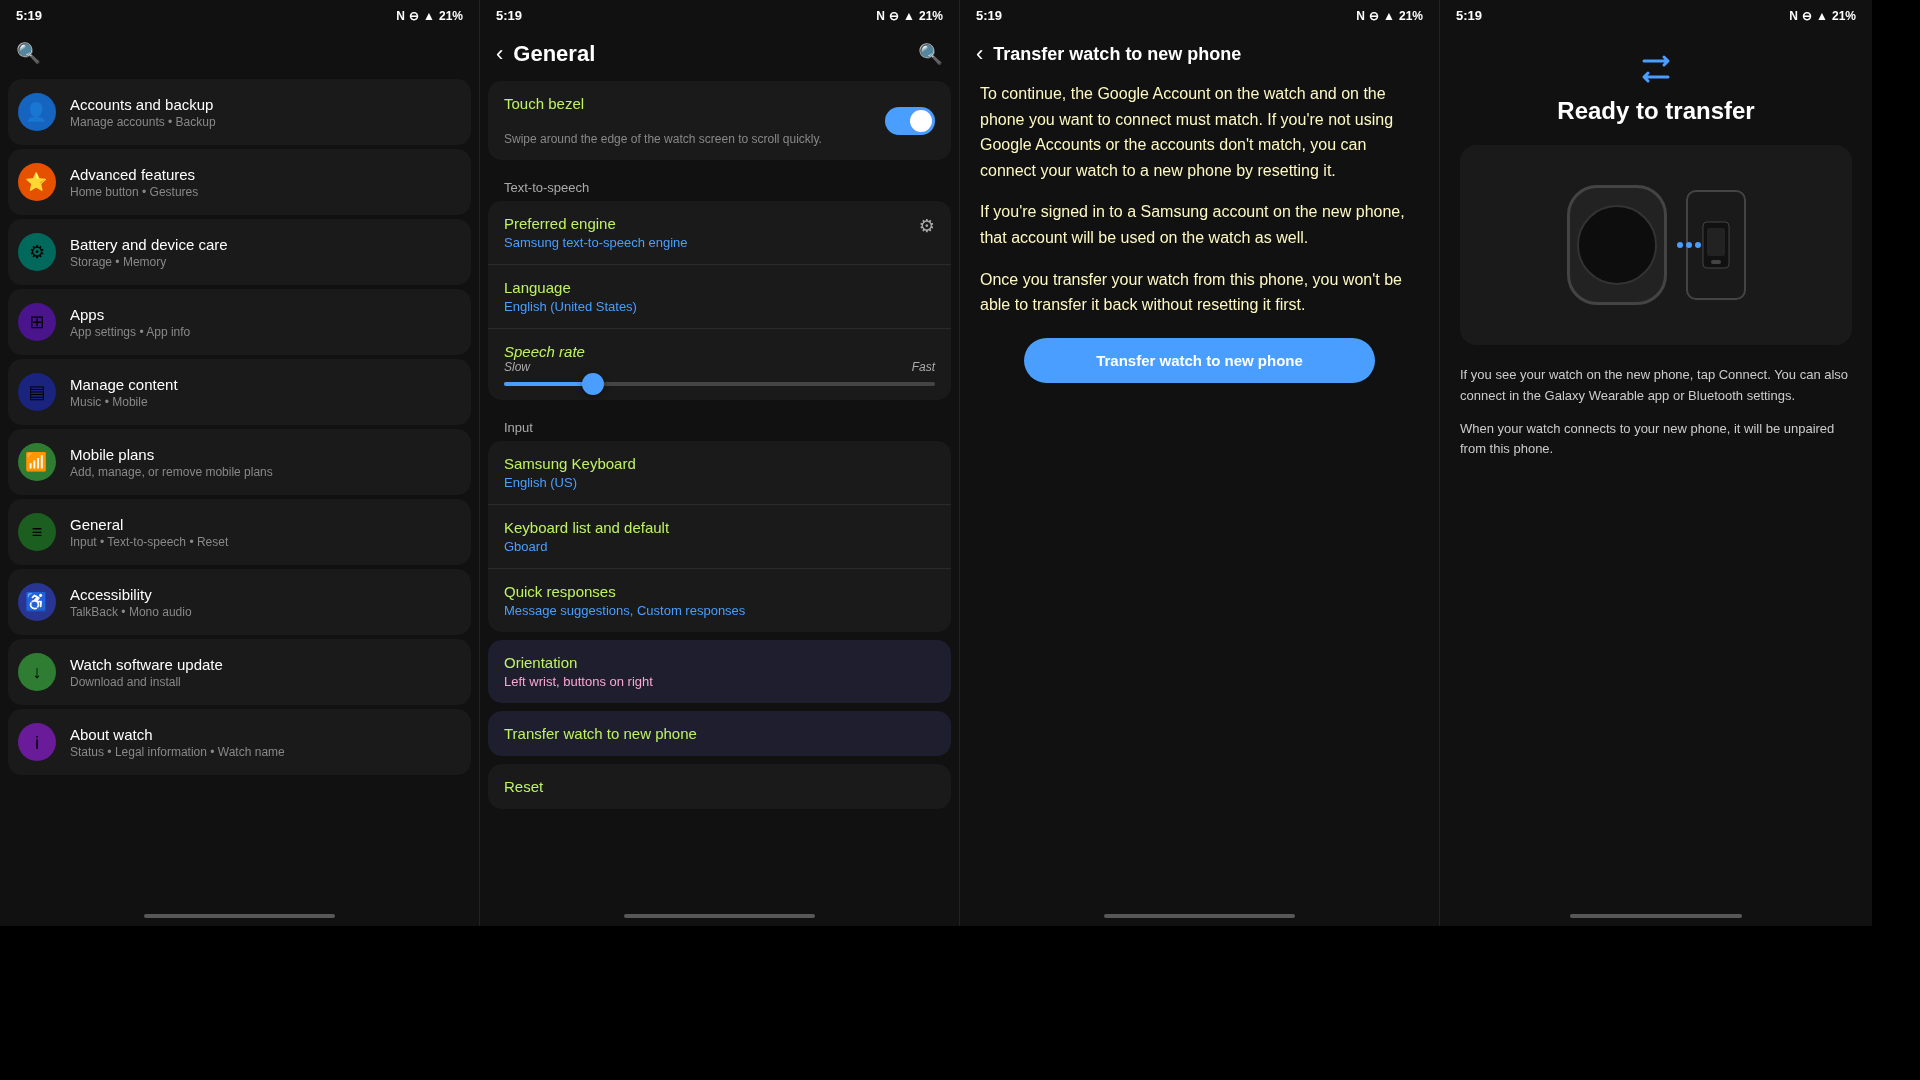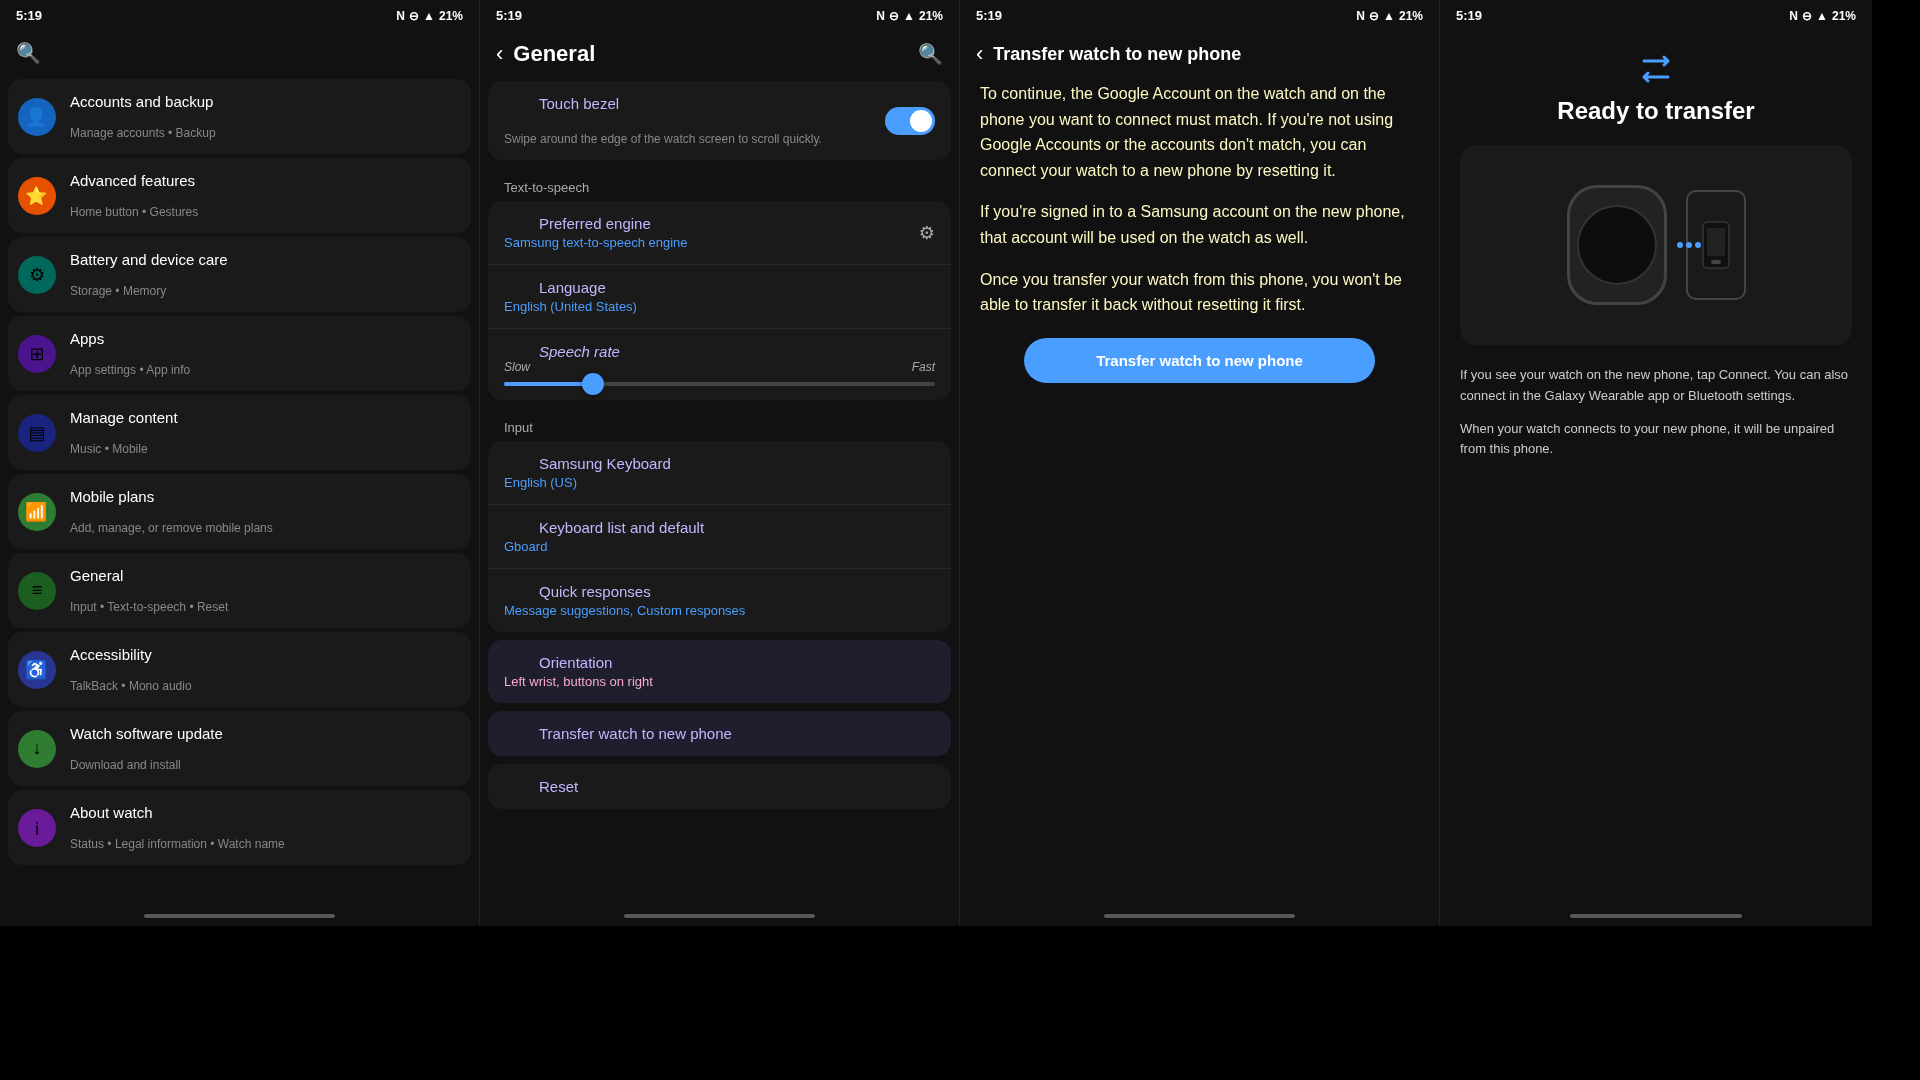--- a/index.html
+++ b/index.html
@@ -111,21 +111,21 @@
 
     .item-text { flex: 1; }
     .item-title {
       color: #fff;
       font-size: 15px;
       font-weight: 500;
     }
     .item-subtitle {
       color: #888;
       font-size: 12px;
-      margin-top: 16px;
+      margin-top: 2px;
     }
 
     
     .panel-content {
       flex: 1;
       overflow-y: auto;
       padding: 0 8px 8px;
     }
     .panel-content::-webkit-scrollbar { display: none; }
 
@@ -137,24 +137,23 @@
     }
 
     .setting-row {
       padding: 14px 16px;
       border-bottom: 1px solid #2a2a2a;
       cursor: pointer;
     }
     .setting-row:last-child { border-bottom: none; }
 
     .setting-row-title {
-      color: #c4b5fd;
+      color: #bef264;
       font-size: 15px;
       font-weight: 500;
-      margin-left: 35px;
     }
     .setting-row-value {
       color: #4a9eff;
       font-size: 13px;
       margin-top: 3px;
     }
 
     .section-label {
       color: #aaa;
       font-size: 13px;
@@ -500,21 +499,21 @@
           <div class="toggle-subtitle">Swipe around the edge of the watch screen to scroll quickly.</div>
         </div>
         <div class="toggle"></div>
       </div>
     </div>
 
     <div class="section-label">Text-to-speech</div>
 
     <div class="setting-section">
       <div class="setting-row">
-        <div style="display:flex; justify-content:space-between; align-items:center;">
+        <div style="display:flex; justify-content:space-between; ">
           <div>
             <div class="setting-row-title">Preferred engine</div>
             <div class="setting-row-value">Samsung text-to-speech engine</div>
           </div>
           <span style="color:#aaa;font-size:18px;">⚙</span>
         </div>
       </div>
       <div class="setting-row">
         <div class="setting-row-title">Language</div>
         <div class="setting-row-value">English (United States)</div>

